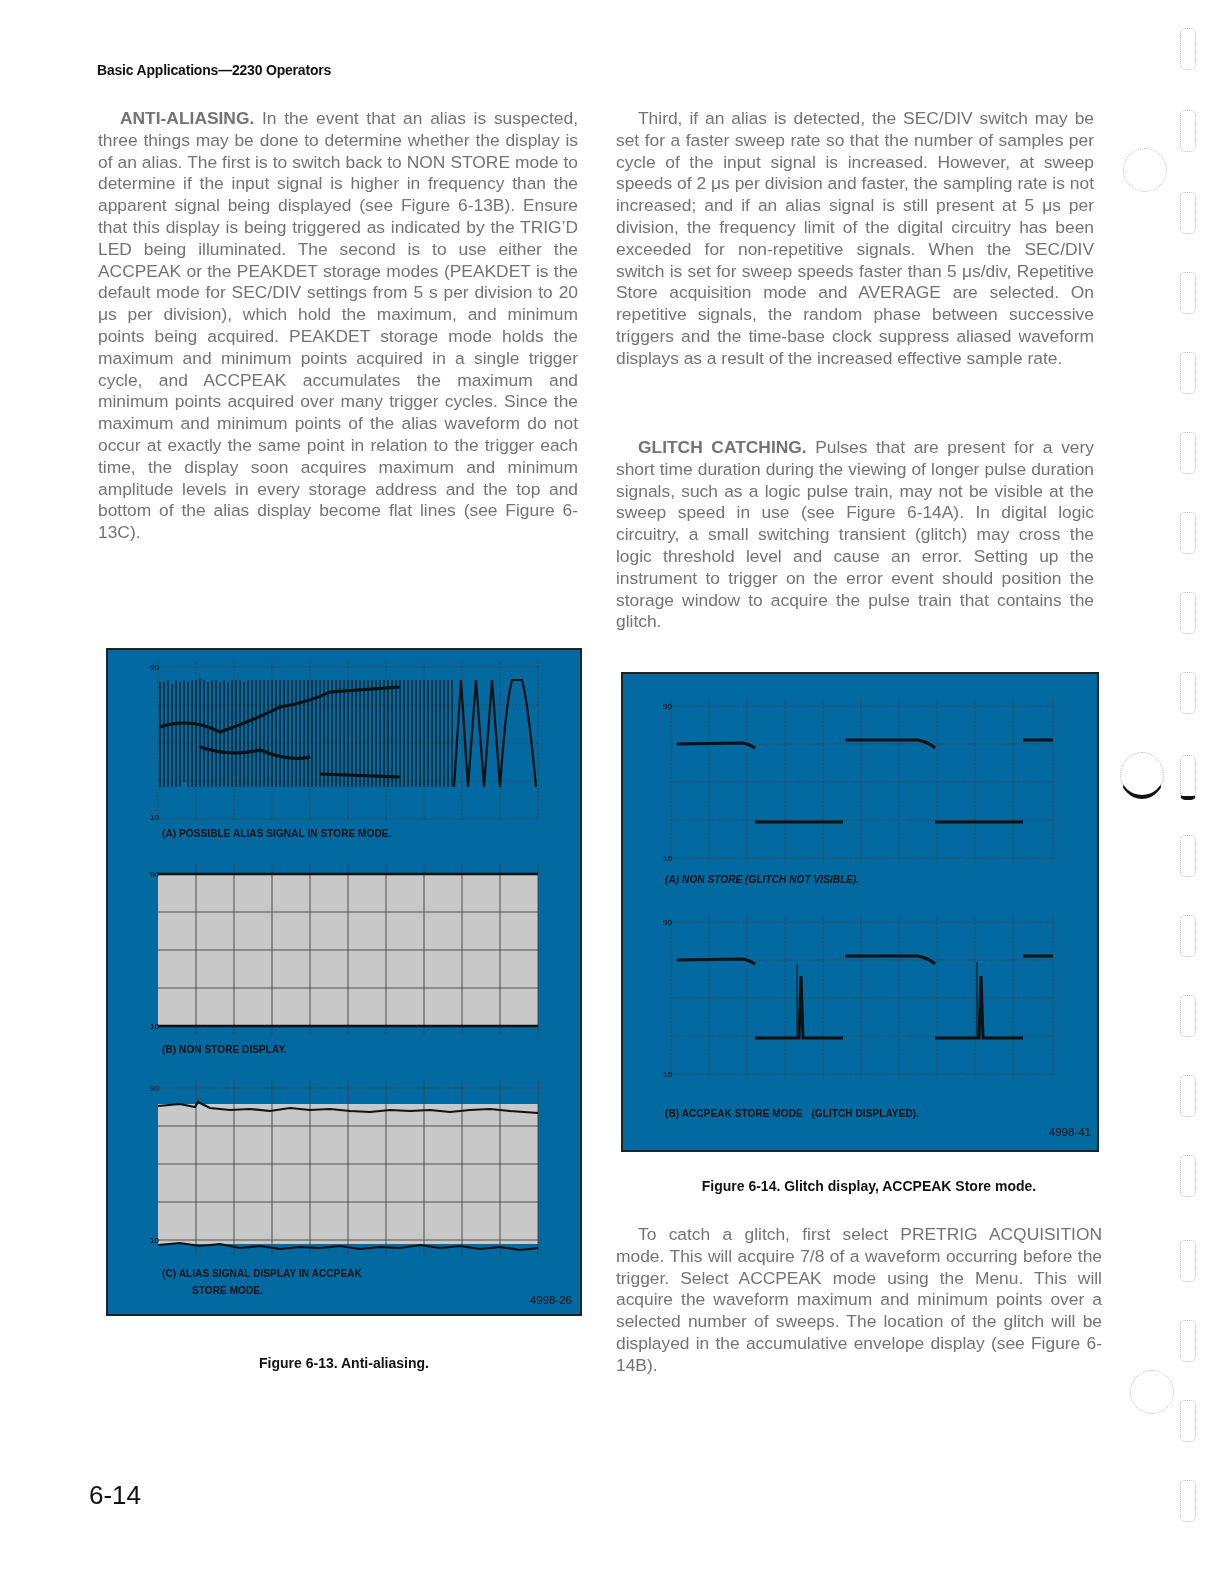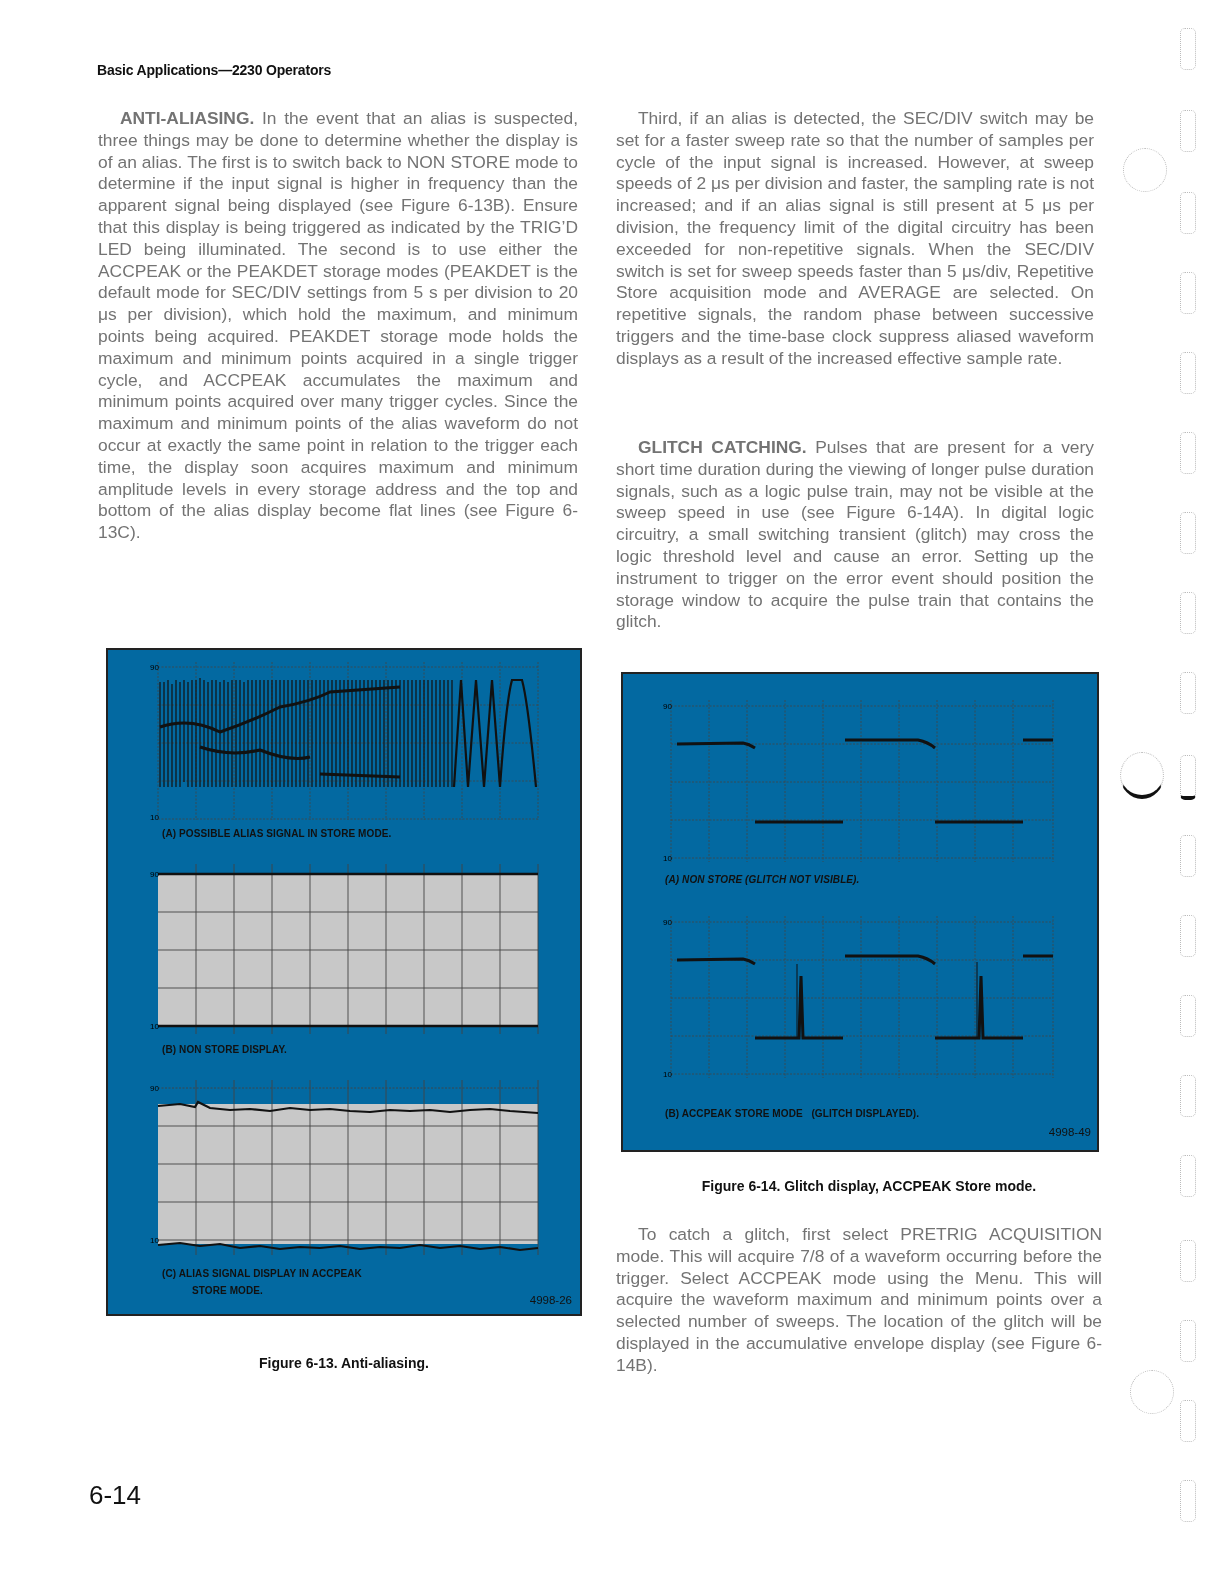--- a/index.html
+++ b/index.html
@@ -186,21 +186,21 @@
       <path d="M182,40 L255,40 Q265,42 272,48"></path>
       <path d="M272,122 L316,122 L318,60 L320,122 L360,122"></path>
       <path d="M360,40 L390,40"></path>
     </g>
     <line x1="134" y1="48" x2="134" y2="122" stroke="#111" stroke-width="1"></line>
     <line x1="314" y1="46" x2="314" y2="122" stroke="#111" stroke-width="1"></line>
     <text x="0" y="9" font-size="8" font-family="Liberation Sans, sans-serif">90</text>
     <text x="0" y="161" font-size="8" font-family="Liberation Sans, sans-serif">10</text>
   </svg>
   <div class="sublabel" style="left:42px;top:418px;white-space:pre;margin-top:16px;">(B) ACCPEAK STORE MODE   (GLITCH DISPLAYED).</div>
-  <div class="figid" style="right:6px;top:452px;">4998-49</div>
+  <div class="figid" style="right:6px;top:452px;">4998-41</div>
 </div>
 <div class="caption" style="left:621px;top:1178px;width:496px;">Figure 6-14. Glitch display, ACCPEAK Store mode.</div>
 
 <div class="abs pagenum">6-14</div>
 
 <div>
   <div class="tab" style="left:1180px;top:28px;"></div>
   <div class="tab" style="left:1180px;top:110px;"></div>
   <div class="hole" style="left:1123px;top:148px;"></div>
   <div class="tab" style="left:1180px;top:192px;"></div>

